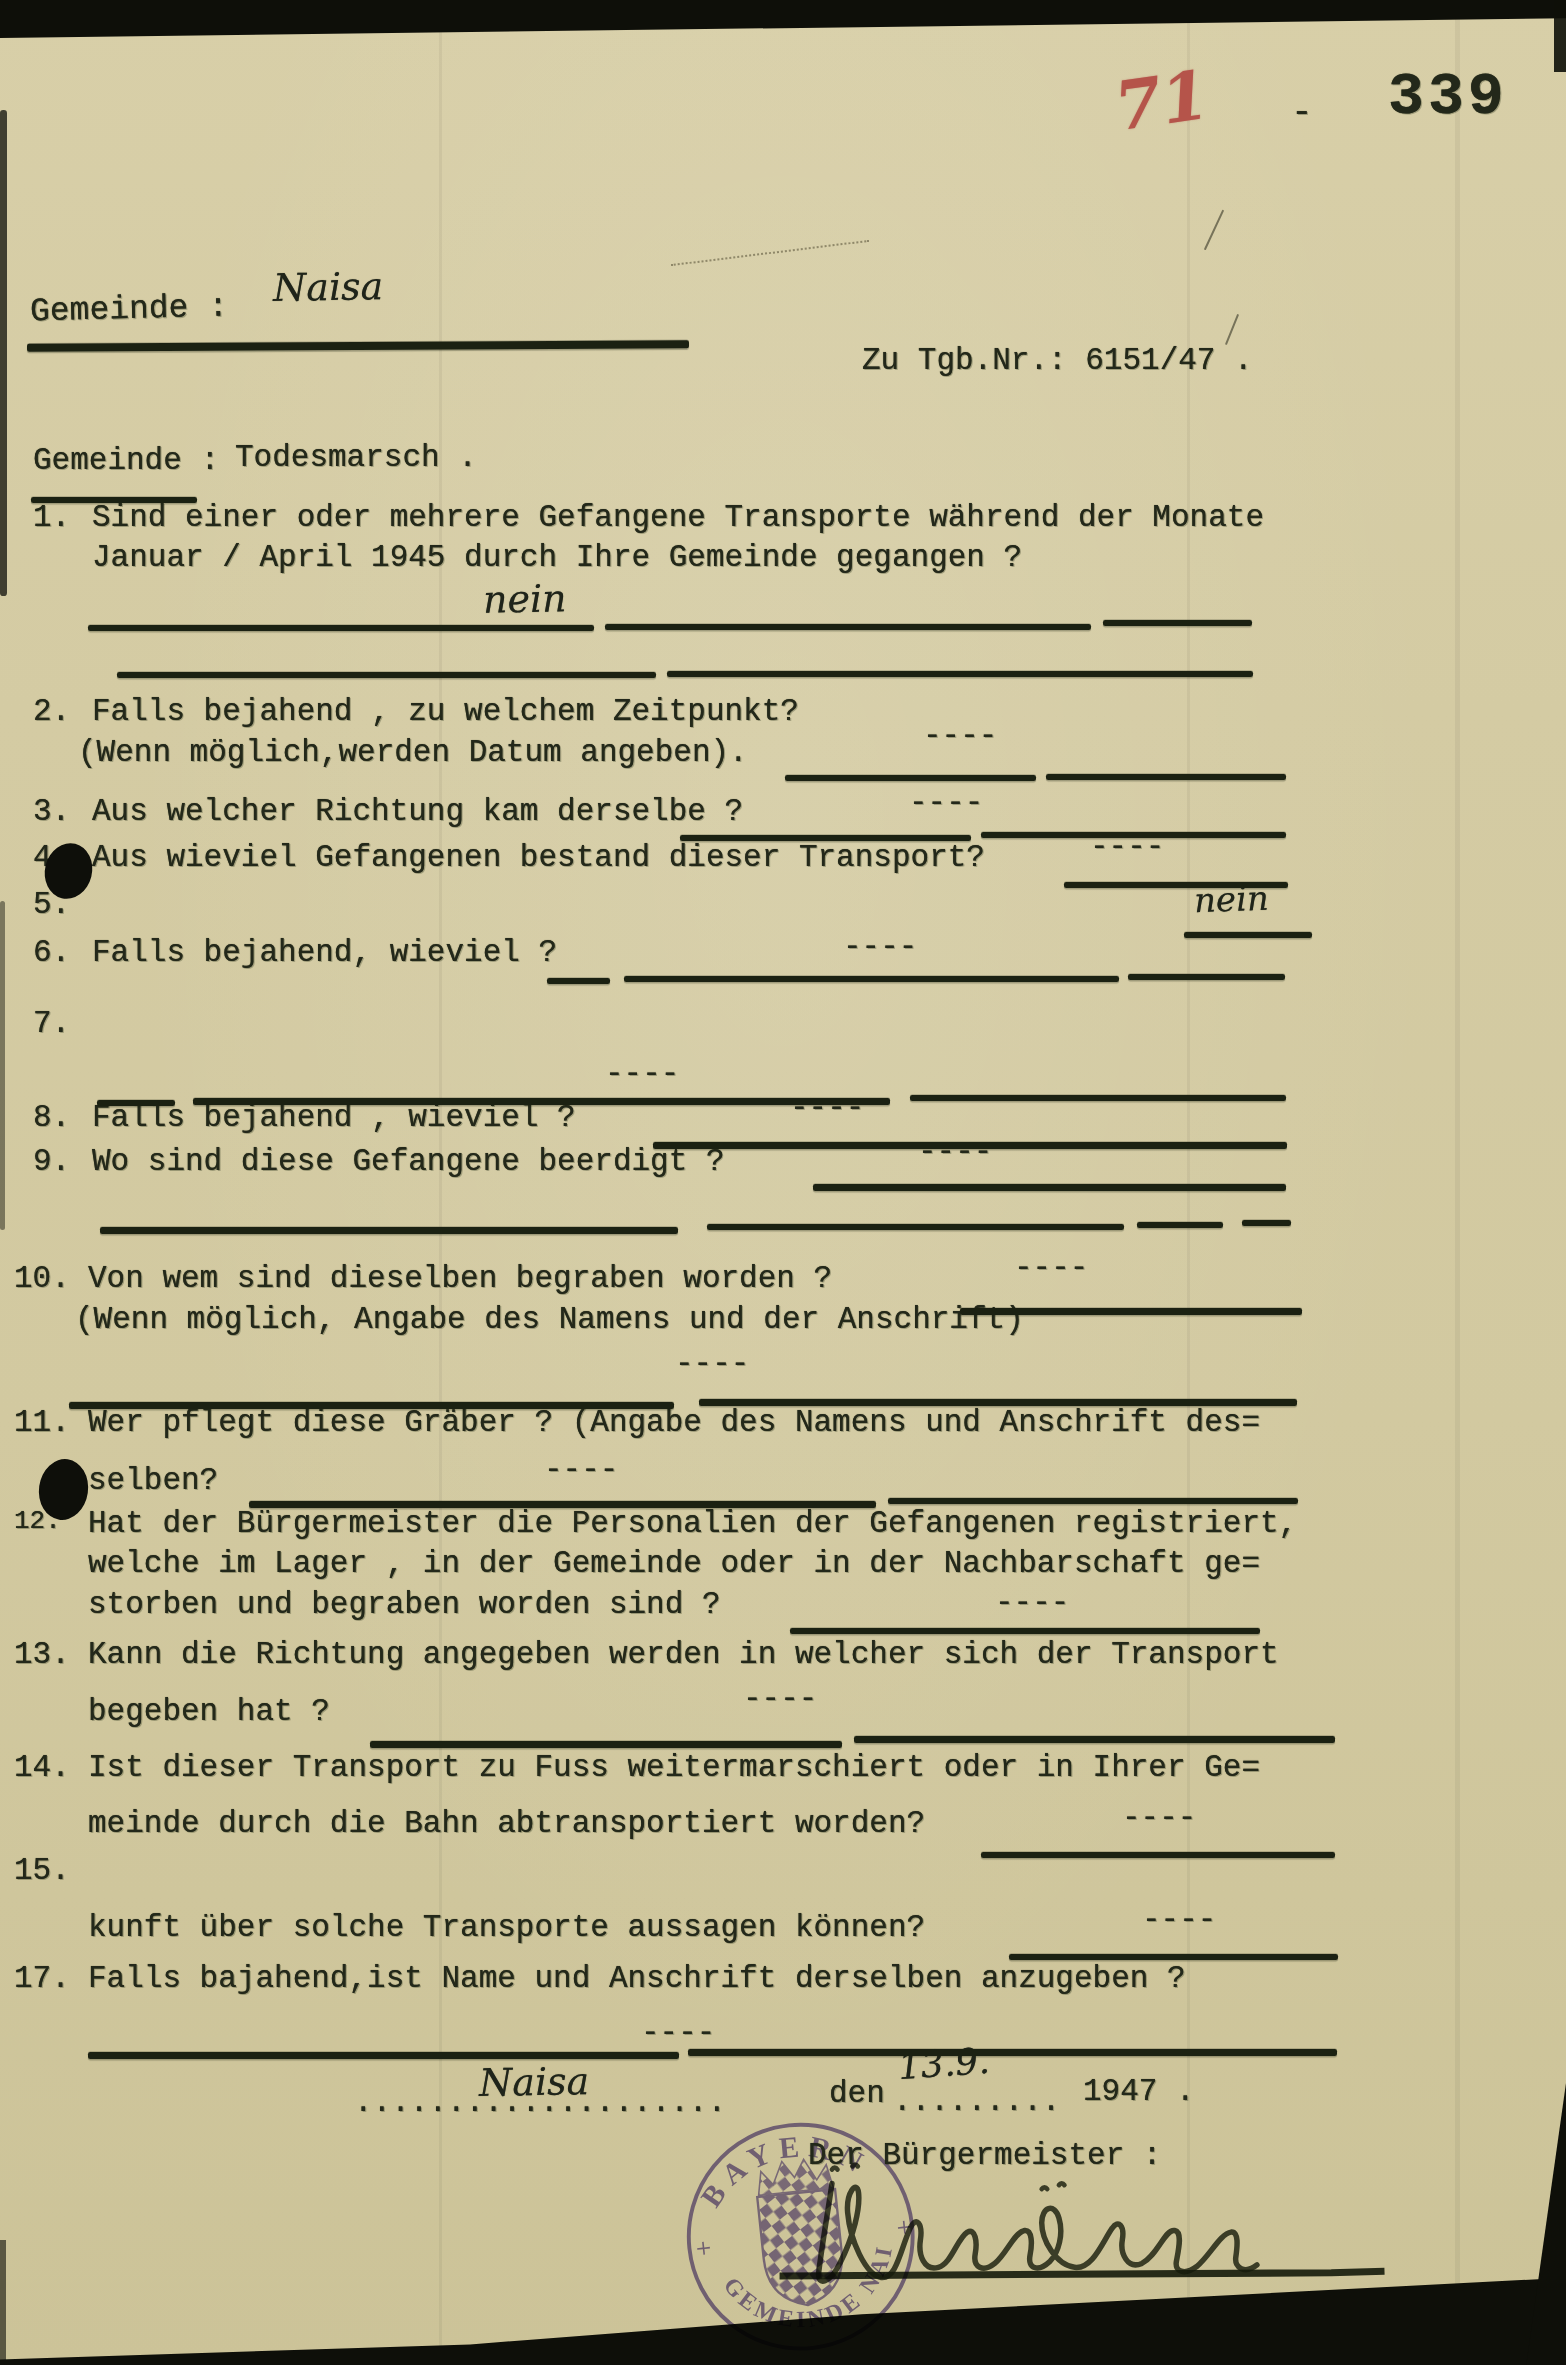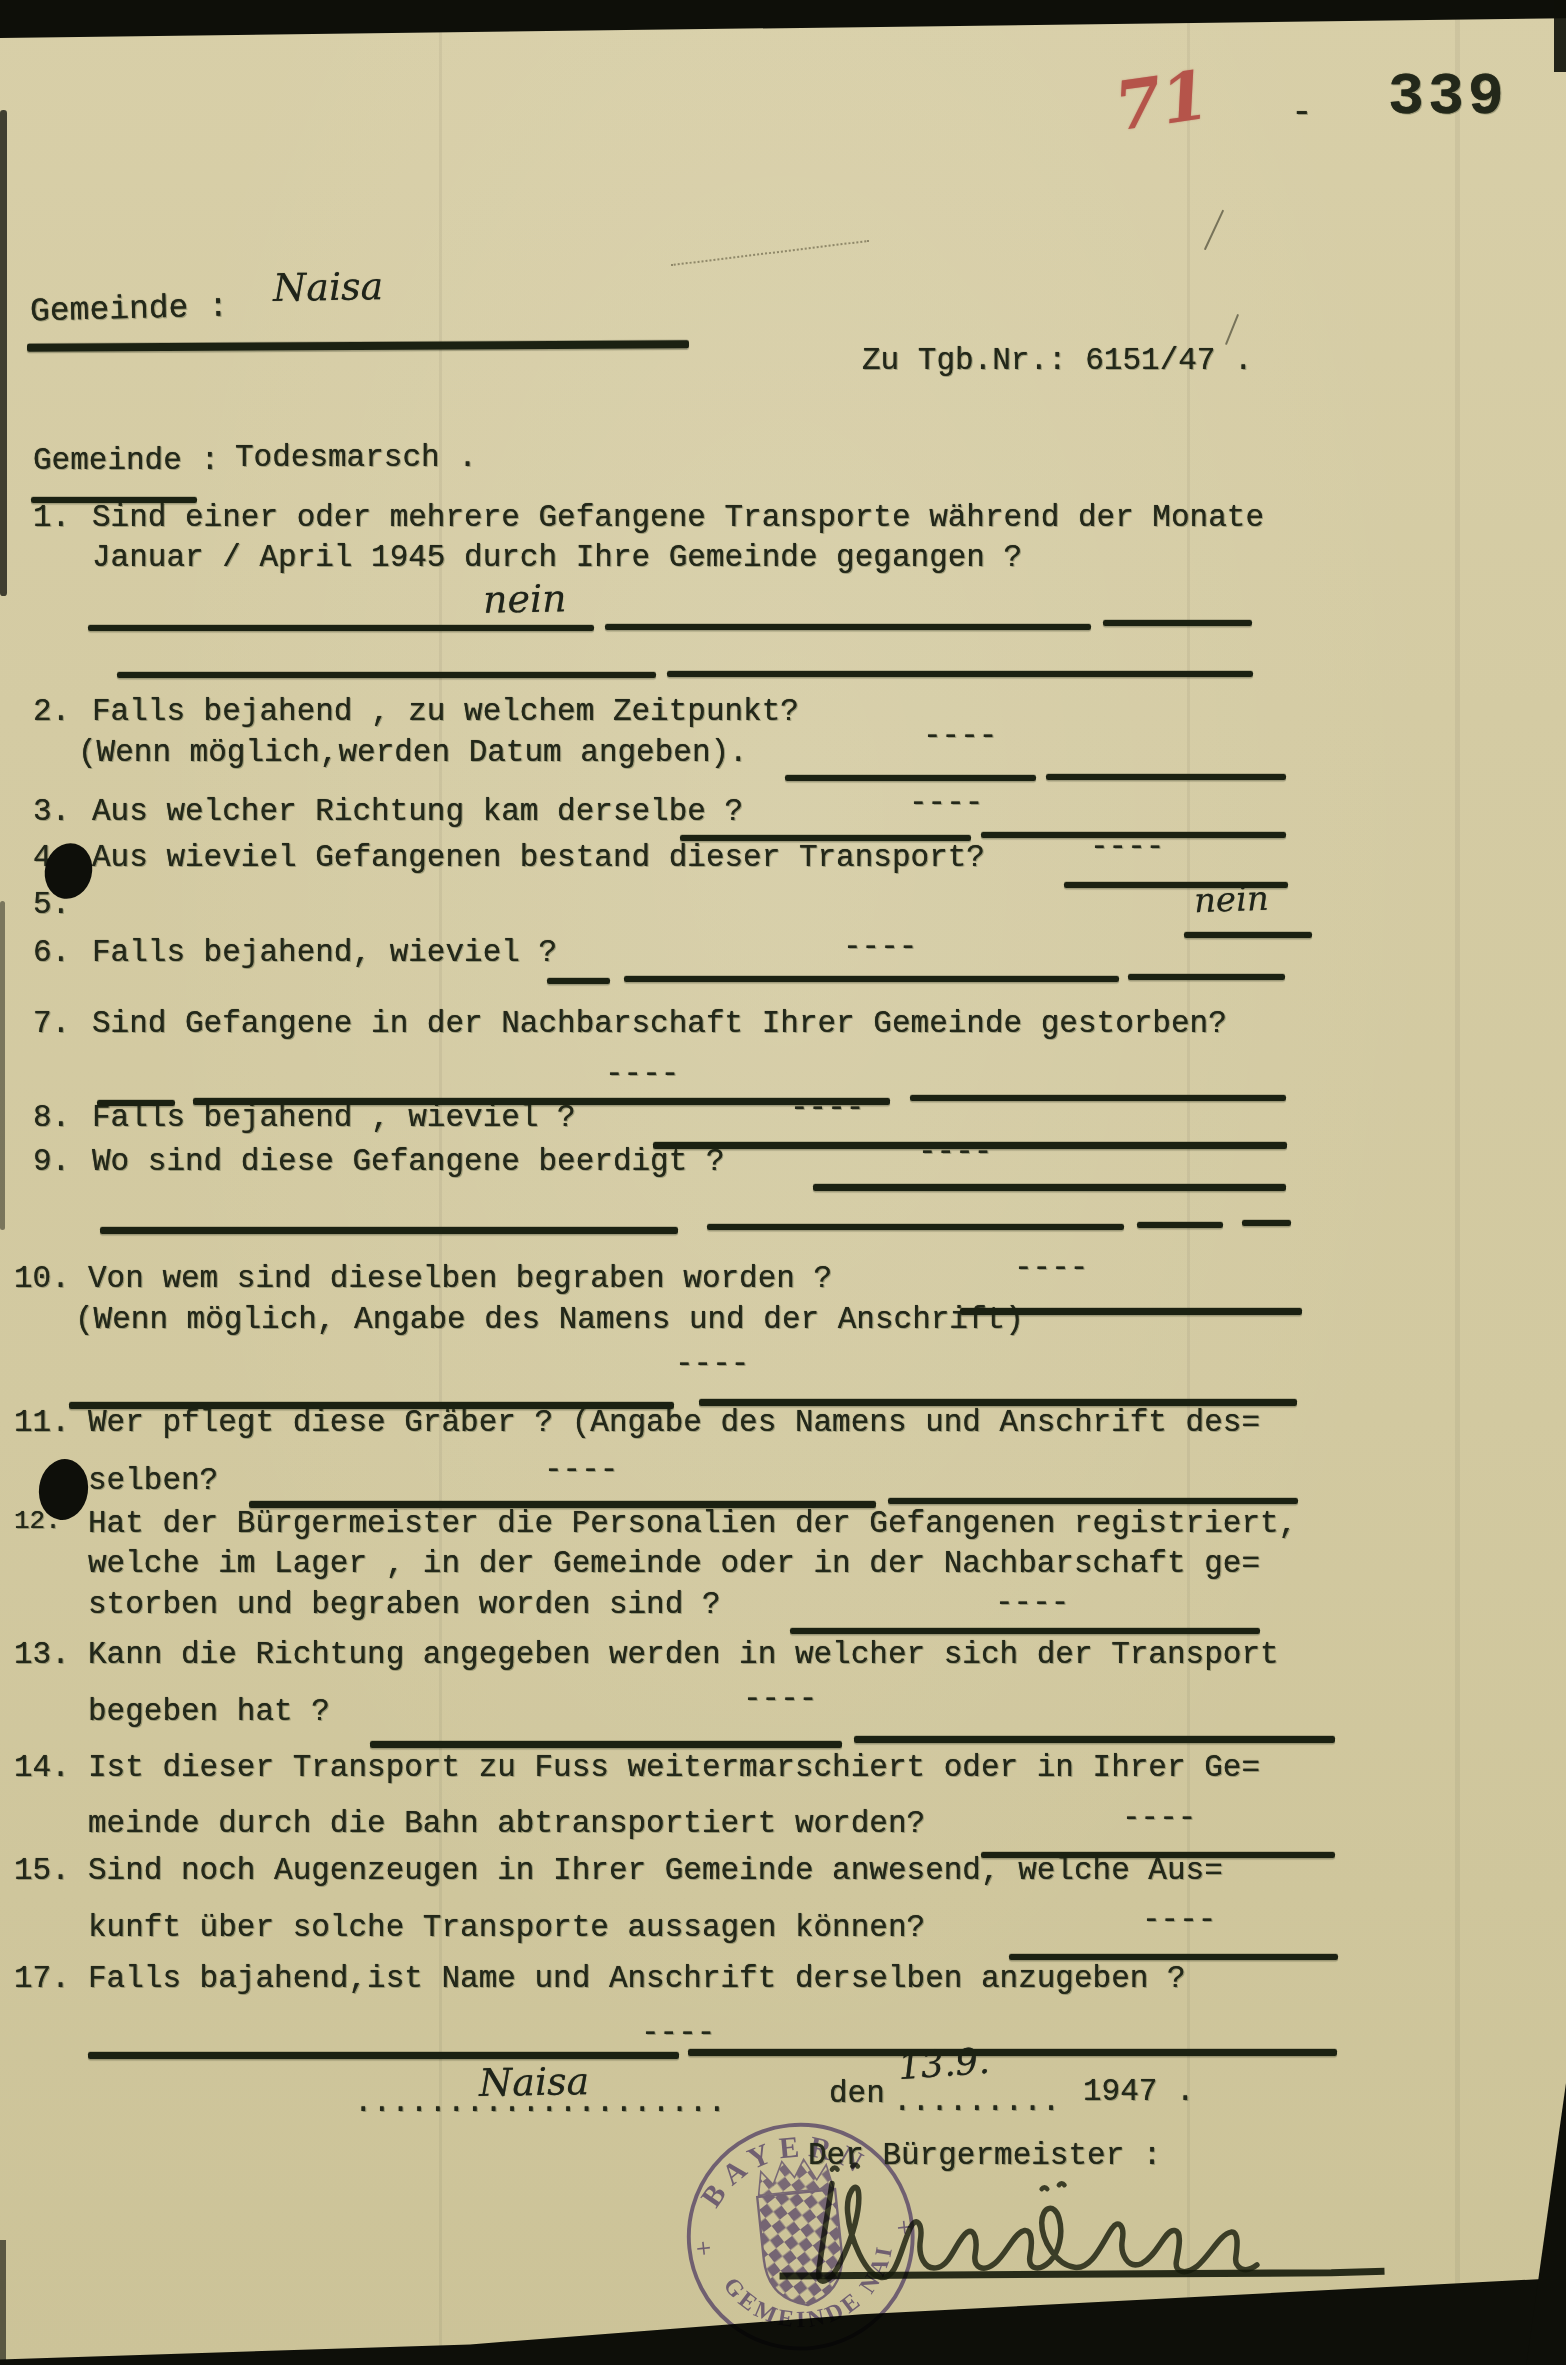--- a/index.html
+++ b/index.html
@@ -115,21 +115,20 @@
     <div class="abs type" style="left: 909px; top: 785px; font-size: 31px;">----</div>
     <div class="abs type" style="left: 33px; top: 840px; font-size: 31px;">4.</div>
     <div class="abs type" style="left: 92px; top: 840px; font-size: 31px;">Aus wieviel Gefangenen bestand dieser Transport?</div>
     <div class="abs type" style="left: 1090px; top: 829px; font-size: 31px;">----</div>
     <div class="abs type" style="left: 33px; top: 887px; font-size: 31px;">5.</div>
     <div class="abs hand" style="left: 1194px; top: 879px; font-size: 34px; transform: rotate(-2deg);">nein</div>
     <div class="abs type" style="left: 33px; top: 935px; font-size: 31px;">6.</div>
     <div class="abs type" style="left: 92px; top: 935px; font-size: 31px;">Falls bejahend, wieviel ?</div>
     <div class="abs type" style="left: 843px; top: 929px; font-size: 31px;">----</div>
     <div class="abs type" style="left: 33px; top: 1006px; font-size: 31px;">7.</div>
-    <div class="abs type" style="left: 92px; top: 1006px; font-size: 31px;">Sind Gefangene in der Nachbarschaft Ihrer Gemeinde gestorben?</div>
     <div class="abs type" style="left: 605px; top: 1056px; font-size: 31px;">----</div>
     <div class="abs type" style="left: 33px; top: 1100px; font-size: 31px;">8.</div>
     <div class="abs type" style="left: 92px; top: 1100px; font-size: 31px;">Falls bejahend , wieviel ?</div>
     <div class="abs type" style="left: 790px; top: 1090px; font-size: 31px;">----</div>
     <div class="abs type" style="left: 33px; top: 1144px; font-size: 31px;">9.</div>
     <div class="abs type" style="left: 92px; top: 1144px; font-size: 31px;">Wo sind diese Gefangene beerdigt ?</div>
     <div class="abs type" style="left: 918px; top: 1134px; font-size: 31px;">----</div>
     <div class="abs type" style="left: 14px; top: 1261px; font-size: 31px;">10.</div>
     <div class="abs type" style="left: 88px; top: 1261px; font-size: 31px;">Von wem sind dieselben begraben worden ?</div>
     <div class="abs type" style="left: 75px; top: 1302px; font-size: 31px;">(Wenn möglich, Angabe des Namens und der Anschrift)</div>
@@ -146,21 +145,20 @@
     <div class="abs type" style="left: 995px; top: 1585px; font-size: 31px;">----</div>
     <div class="abs type" style="left: 14px; top: 1637px; font-size: 31px;">13.</div>
     <div class="abs type" style="left: 88px; top: 1637px; font-size: 31px;">Kann die Richtung angegeben werden in welcher sich der Transport</div>
     <div class="abs type" style="left: 88px; top: 1694px; font-size: 31px;">begeben hat ?</div>
     <div class="abs type" style="left: 743px; top: 1681px; font-size: 31px;">----</div>
     <div class="abs type" style="left: 14px; top: 1750px; font-size: 31px;">14.</div>
     <div class="abs type" style="left: 88px; top: 1750px; font-size: 31px;">Ist dieser Transport zu Fuss weitermarschiert oder in Ihrer Ge=</div>
     <div class="abs type" style="left: 88px; top: 1806px; font-size: 31px;">meinde durch die Bahn abtransportiert worden?</div>
     <div class="abs type" style="left: 1122px; top: 1800px; font-size: 31px;">----</div>
     <div class="abs type" style="left: 14px; top: 1853px; font-size: 31px;">15.</div>
-    <div class="abs type" style="left: 88px; top: 1853px; font-size: 31px;">Sind noch Augenzeugen in Ihrer Gemeinde anwesend, welche Aus=</div>
     <div class="abs type" style="left: 88px; top: 1910px; font-size: 31px;">kunft über solche Transporte aussagen können?</div>
     <div class="abs type" style="left: 1142px; top: 1902px; font-size: 31px;">----</div>
     <div class="abs type" style="left: 14px; top: 1961px; font-size: 31px;">17.</div>
     <div class="abs type" style="left: 88px; top: 1961px; font-size: 31px; text-align: right;">Falls bajahend,ist Name und Anschrift derselben anzugeben ?</div>
     <div class="abs type" style="left: 641px; top: 2015px; font-size: 31px;">----</div>
     <div class="abs hand" style="left: 479px; top: 2060px; font-size: 38px; transform: rotate(-1deg);">Naisa</div>
     <div class="abs type" style="left: 354px; top: 2085px; font-size: 31px;">....................</div>
     <div class="abs type" style="left: 829px; top: 2076px; font-size: 31px;">den</div>
     <div class="abs hand" style="left: 898px; top: 2043px; font-size: 36px; transform: rotate(-4deg);">13.9.</div>
     <div class="abs type" style="left: 893px; top: 2084px; font-size: 31px;">.........</div>

